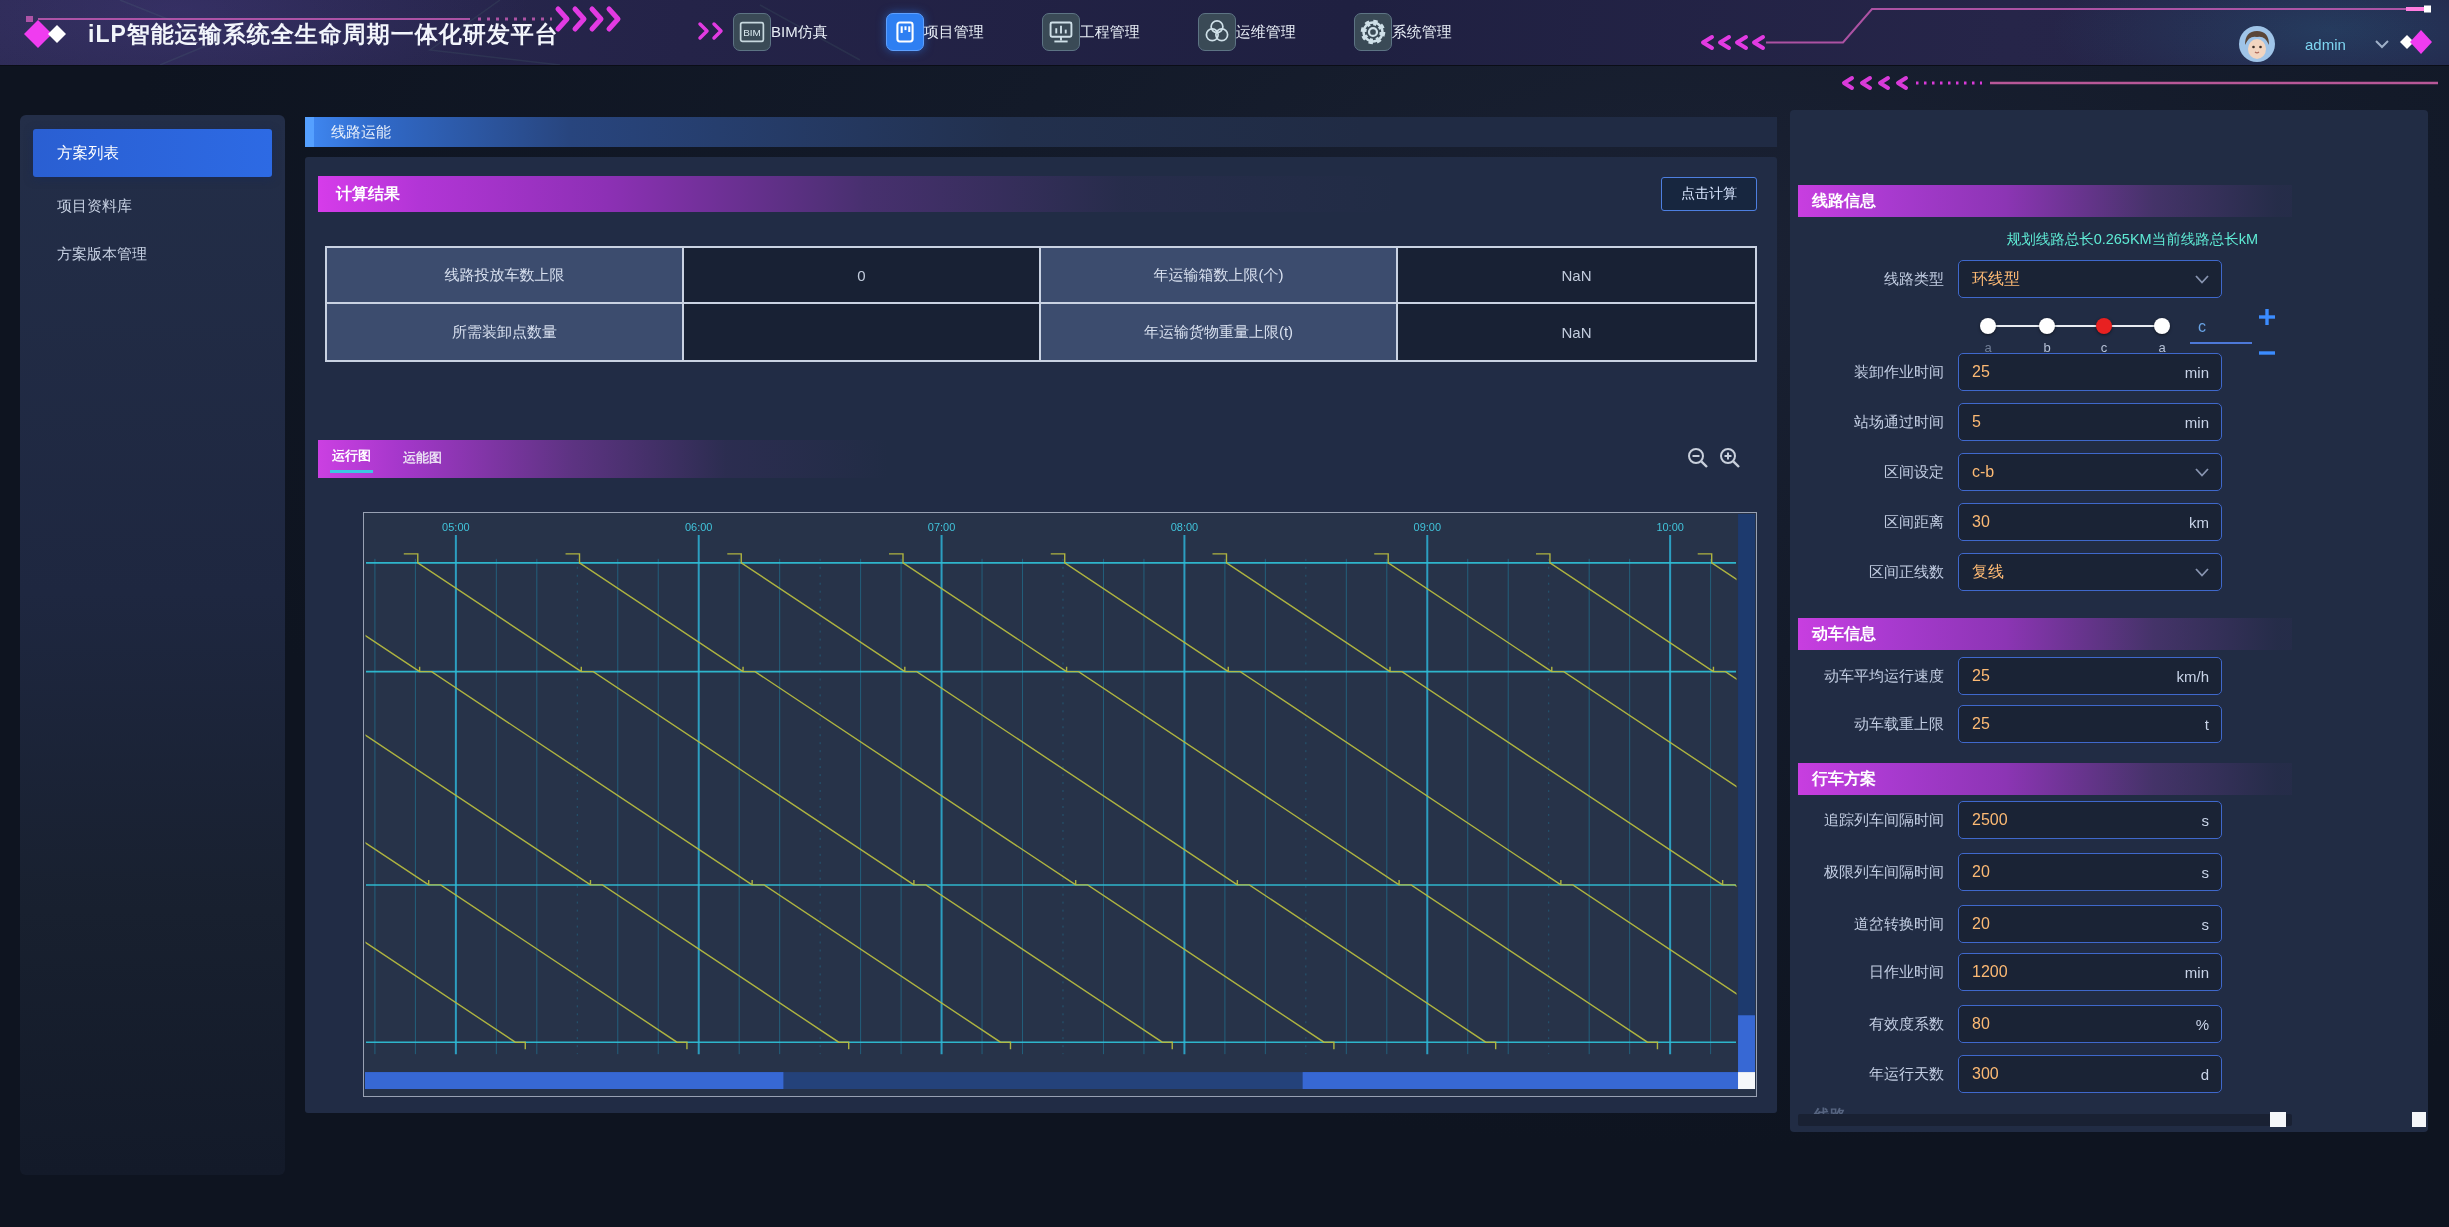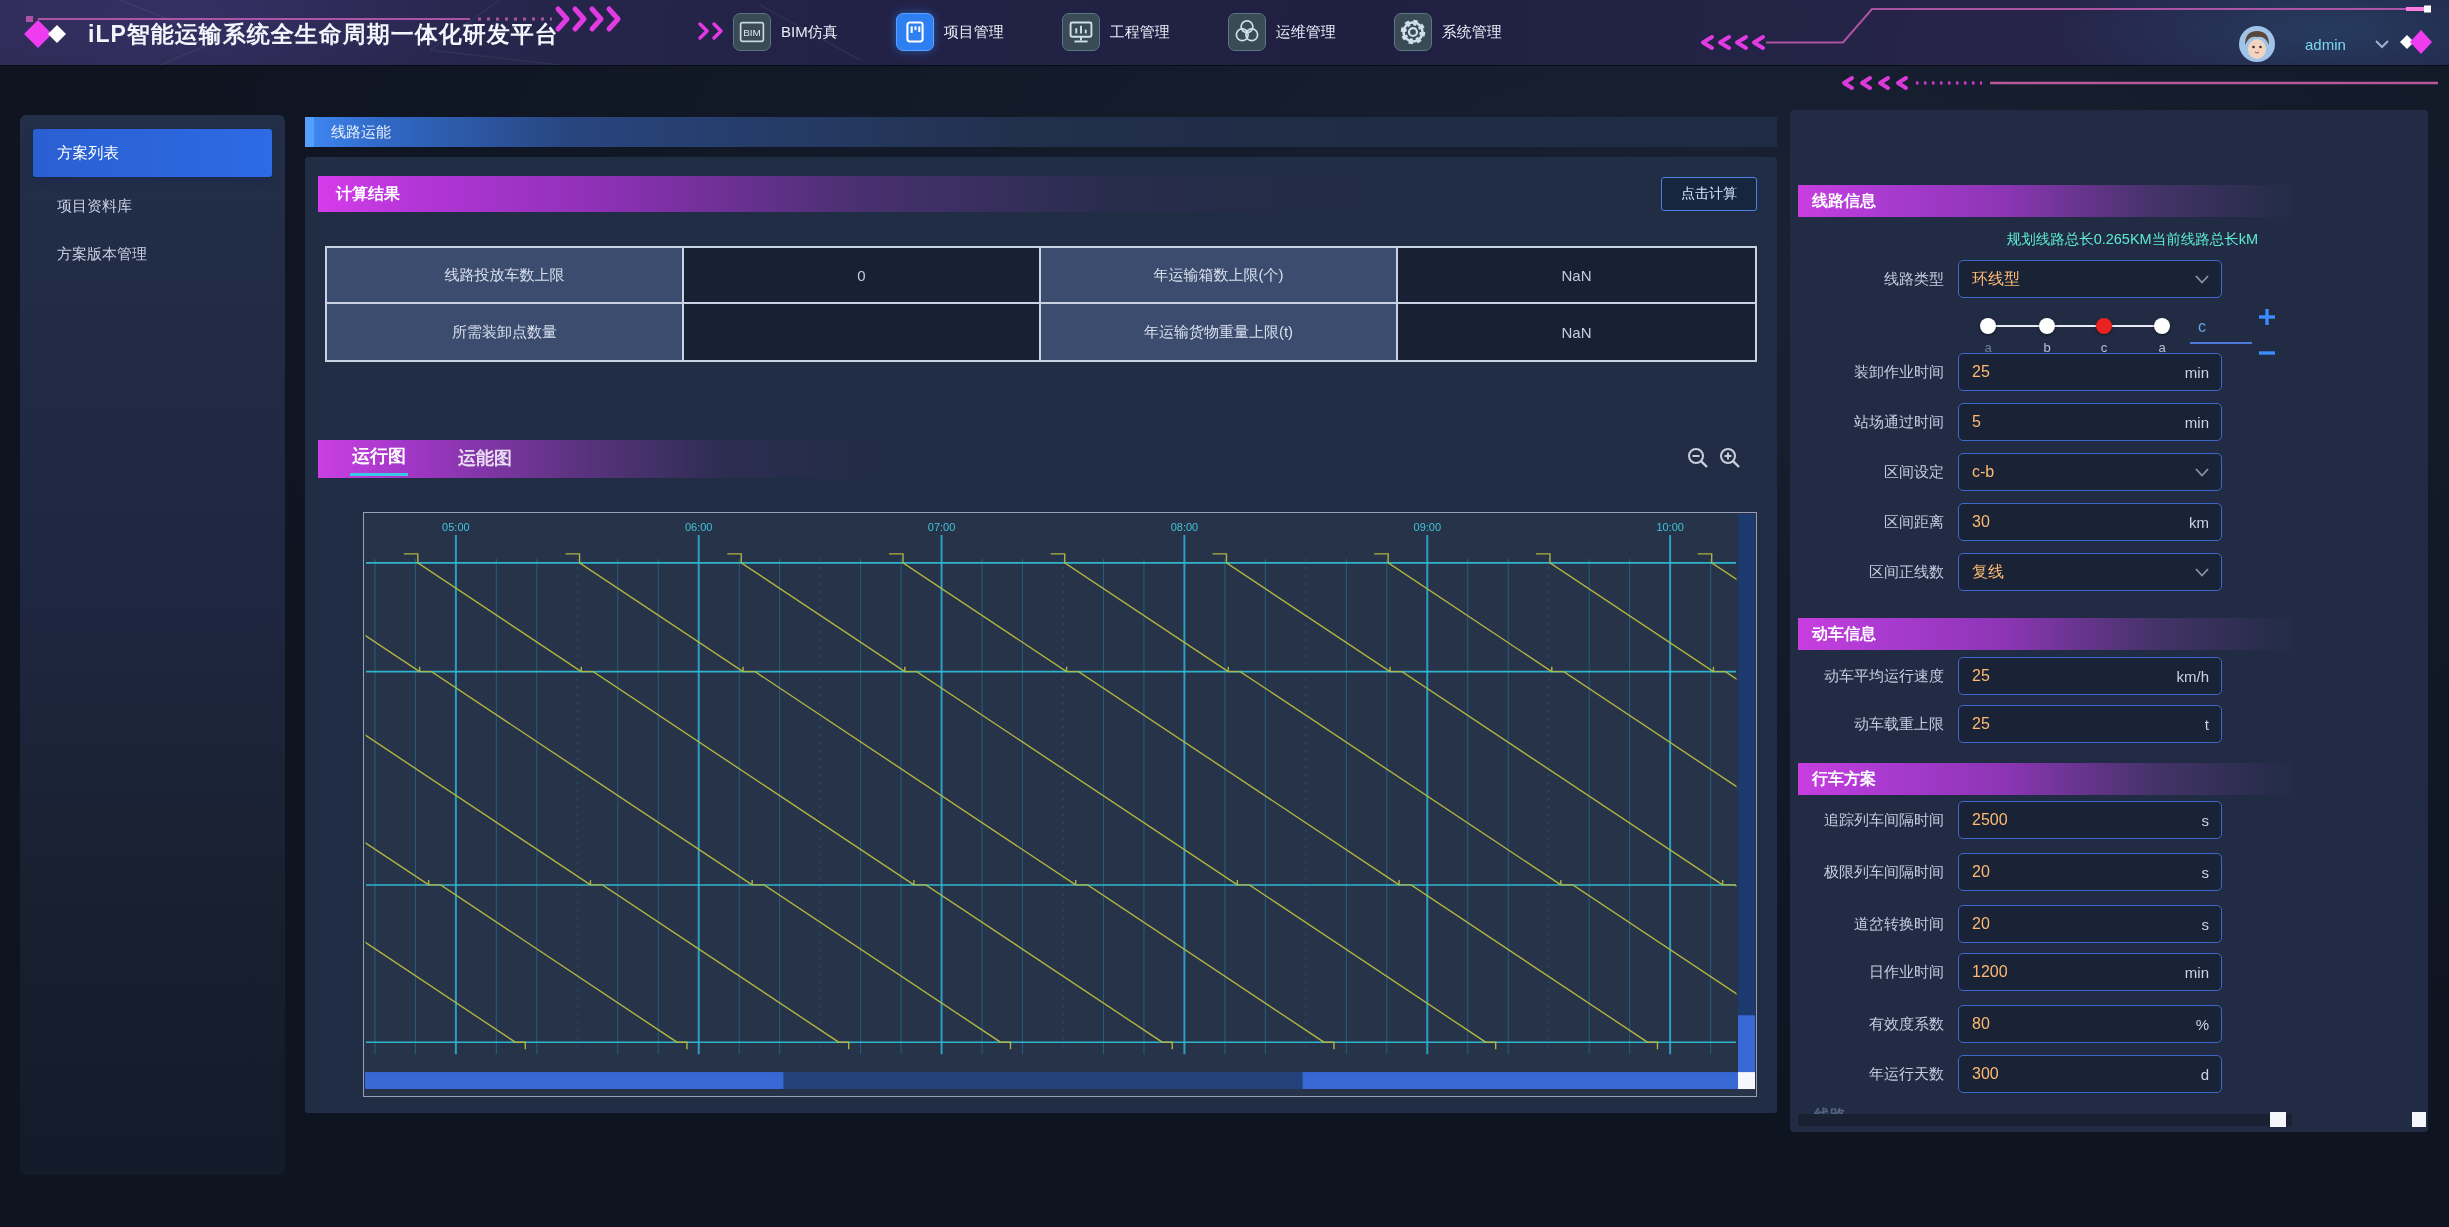--- a/index.html
+++ b/index.html
@@ -16,21 +16,21 @@
     background:
       radial-gradient(400px 120px at 2330px 30px, rgba(45,170,200,.18), transparent 70%),
       radial-gradient(500px 160px at 180px 10px, rgba(90,70,160,.25), transparent 70%),
       linear-gradient(95deg,#2b2a52 0%,#242348 28%,#1f2041 55%,#262549 82%,#232246 100%);
     border-bottom:1px solid #0a0d16;
   }
   .hdr-deco{left:0;top:0;width:2449px;height:65px;pointer-events:none;}
   .page-deco{left:0;top:60px;width:2449px;height:60px;pointer-events:none;}
   .app-title{left:88px;top:19px;font-size:23px;font-weight:bold;color:#f2f5fb;letter-spacing:1px;white-space:nowrap;}
   .nav{left:733px;top:8px;height:48px;display:flex;align-items:center;gap:58px;}
-  .nav-item{display:flex;align-items:center;gap:10px;cursor:pointer;}
+  .nav-item{display:flex;align-items:center;cursor:pointer;}
   .nav-ic{width:38px;height:38px;border-radius:7px;background:#3a4a56;border:1px solid #5d7484;
           display:flex;align-items:center;justify-content:center;box-sizing:border-box;}
   .nav-item.active .nav-ic{background:#2e7ff2;border-color:#5ea0ff;box-shadow:0 0 10px rgba(46,127,242,.55);}
   .nav-label{font-size:15px;color:#e7edf5;white-space:nowrap;}
   .user{left:2238px;top:24px;height:40px;display:flex;align-items:center;gap:29px;}
   .user-name{font-size:15px;color:#7fd6f2;}
   
   .sidebar{left:20px;top:115px;width:265px;height:1060px;border-radius:6px;
     background:linear-gradient(180deg,#232e48 0%,#1e2740 45%,#18202f 75%,#131a29 100%);}
   .side-item{left:13px;width:239px;border-radius:3px;color:#c5cfe1;font-size:15px;
@@ -54,21 +54,21 @@
     display:grid;grid-template-columns:repeat(4,1fr);grid-template-rows:1fr 1fr;}
   .rcell{display:flex;align-items:center;justify-content:center;font-size:15px;box-sizing:border-box;
     border-right:2px solid #c9d2e2;border-bottom:2px solid #c9d2e2;}
   .rcell:nth-child(4n){border-right:none;}
   .rcell:nth-child(n+5){border-bottom:none;}
   .rcell.lab{background:#3c4c6e;color:#d8e0ef;}
   .rcell.val{background:#182134;color:#c2ccdd;}
   .tabsbar{left:318px;top:440px;width:600px;height:38px;
     background:linear-gradient(90deg,#cb40e2 0%,#a437ca 14%,rgba(134,56,172,.6) 42%,rgba(92,50,132,.18) 68%,rgba(0,0,0,0) 95%);
     display:flex;align-items:center;gap:28px;padding-left:12px;box-sizing:border-box;}
-  .tab{font-size:18px;font-weight:bold;color:#e9ddf3;cursor:pointer;padding:2px 2px 5px 2px;margin-left:20px;}
+  .tab{font-size:13px;font-weight:bold;color:#e9ddf3;cursor:pointer;padding:2px 2px 5px 2px;}
   .tab.active{color:#ffffff;border-bottom:3px solid #3bc8e2;}
   .zoomers{left:1686px;top:446px;display:flex;gap:8px;}
   .zoombtn{width:24px;height:24px;cursor:pointer;}
   .chartbox{left:363px;top:512px;width:1394px;height:585px;box-sizing:border-box;
     border:1.5px solid #98a1b3;background:#273349;}
   .chartbox svg{position:absolute;left:0;top:0;width:100%;height:100%;}
   
   .rpanel{left:1790px;top:110px;width:638px;height:1022px;background:#212c44;border-radius:4px;overflow:hidden;}
   .rp{position:absolute;}
   .rp-bar{left:8px;width:494px;height:32px;display:flex;align-items:center;color:#fff;font-weight:bold;font-size:16px;

